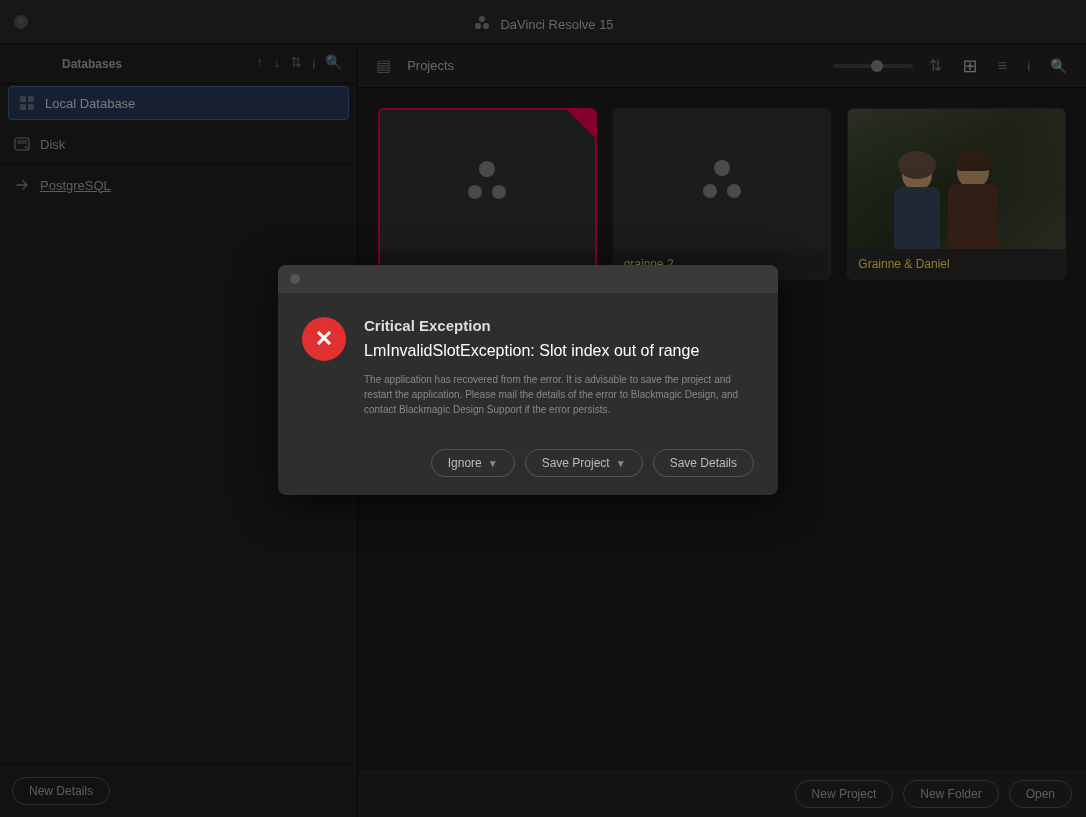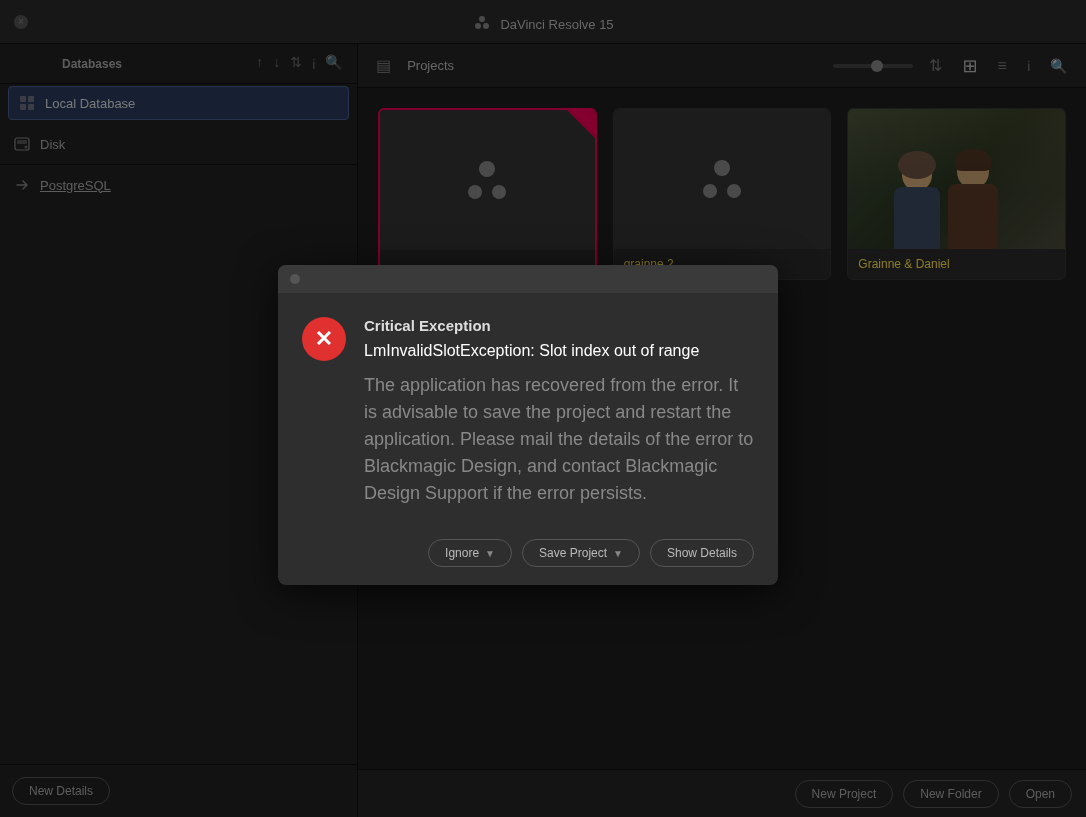--- a/index.html
+++ b/index.html
@@ -323,21 +323,21 @@
       font-weight: 600;
       color: #ddd;
       margin-bottom: 8px;
     }
     .dialog-subtitle {
       font-size: 16px;
       color: #ffffff;
       margin-bottom: 12px;
     }
     .dialog-message {
-      font-size: 18px;
+      font-size: 10px;
       color: #888;
       line-height: 1.5;
     }
     .dialog-footer {
       padding: 12px 24px 18px;
       display: flex;
       justify-content: flex-end;
       gap: 10px;
     }
     .btn-dialog {
@@ -525,16 +525,16 @@
   <div class="dialog-footer">
     <button class="btn-dialog">
       <span>Ignore</span>
       <span class="btn-chevron">▼</span>
     </button>
     <button class="btn-dialog">
       <span>Save Project</span>
       <span class="btn-chevron">▼</span>
     </button>
     <button class="btn-dialog">
-      <span>Show Details</span>
+      <span>Save Details</span>
     </button>
   </div>
 </div>
 
 </body></html>

